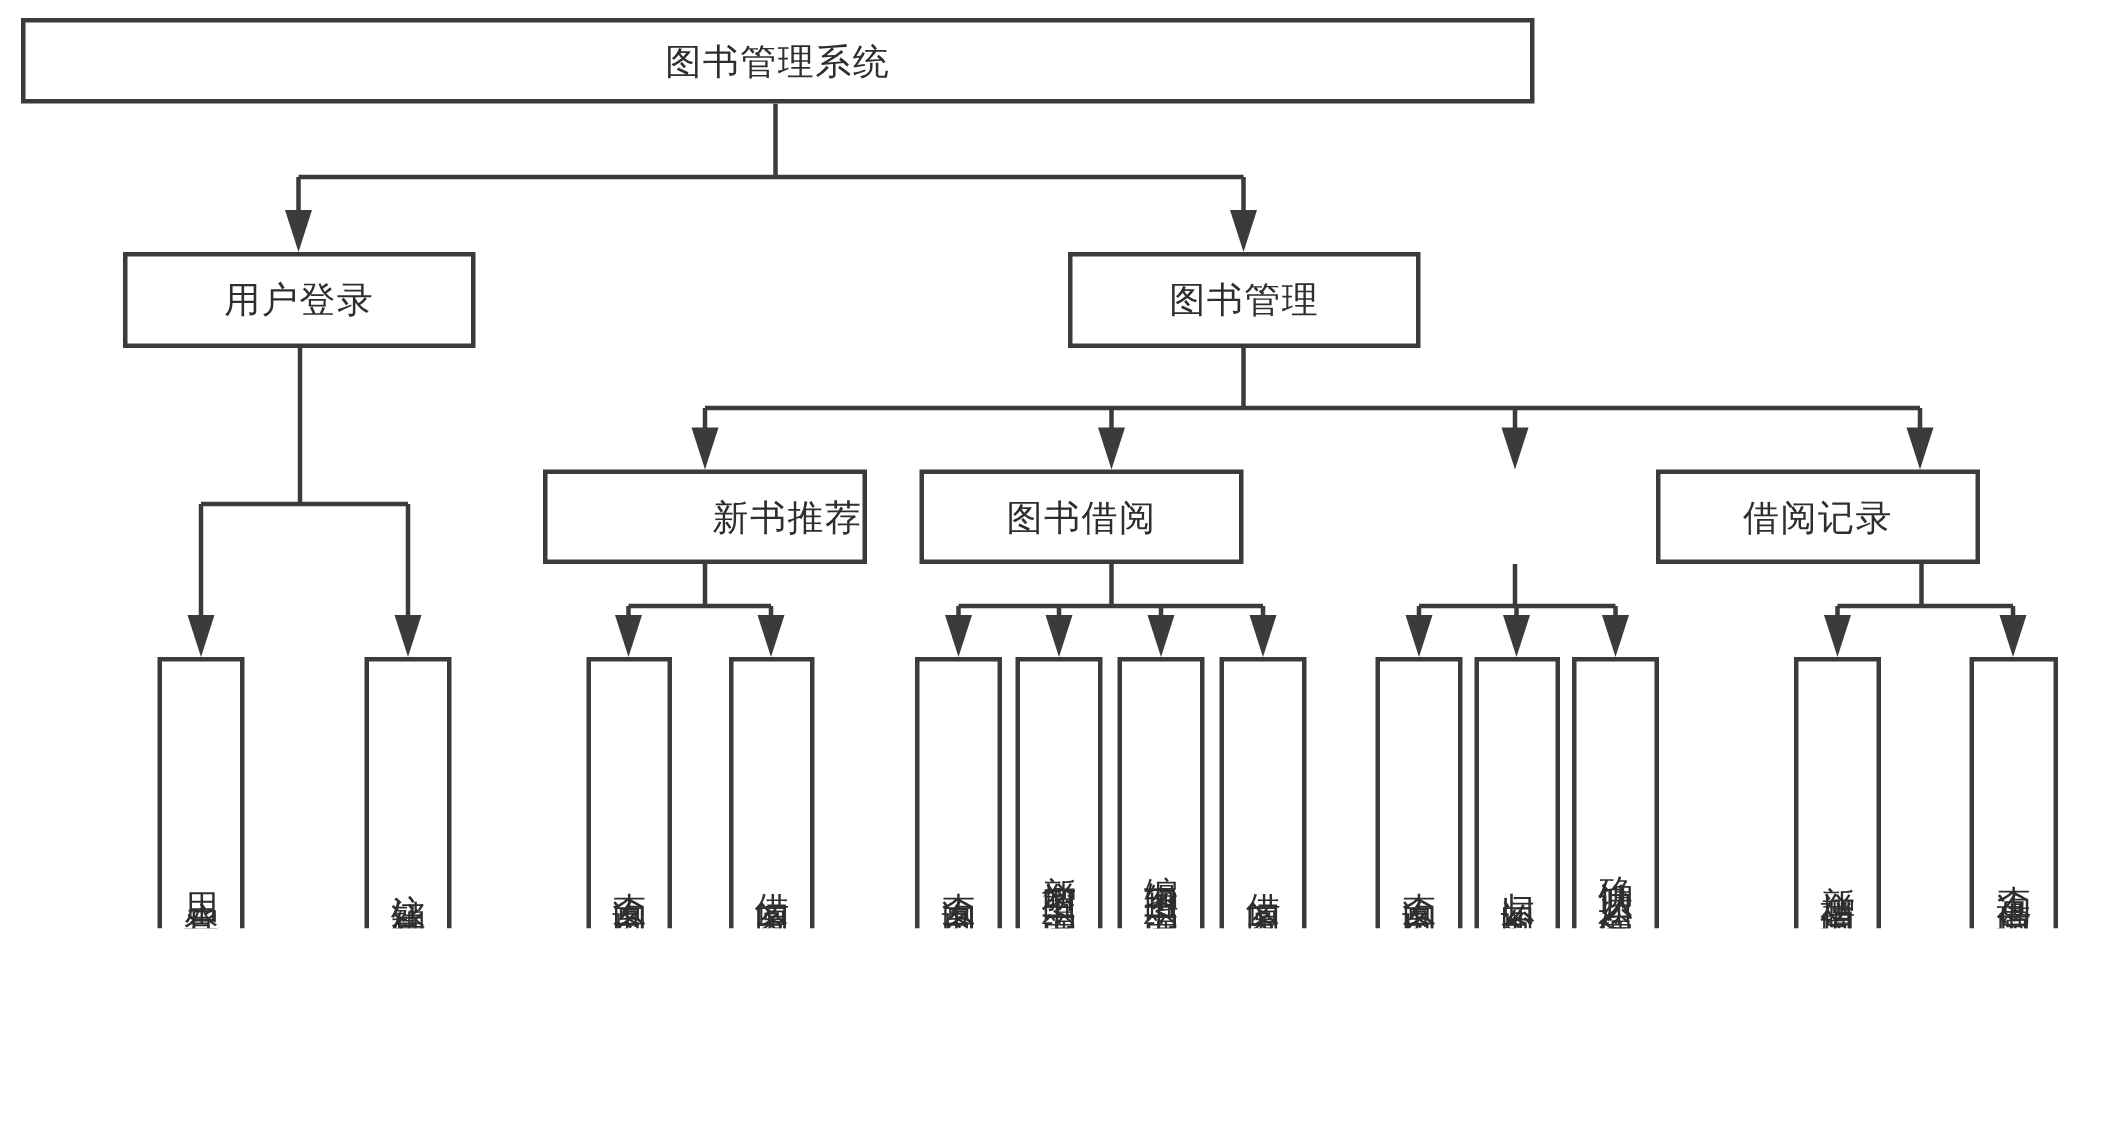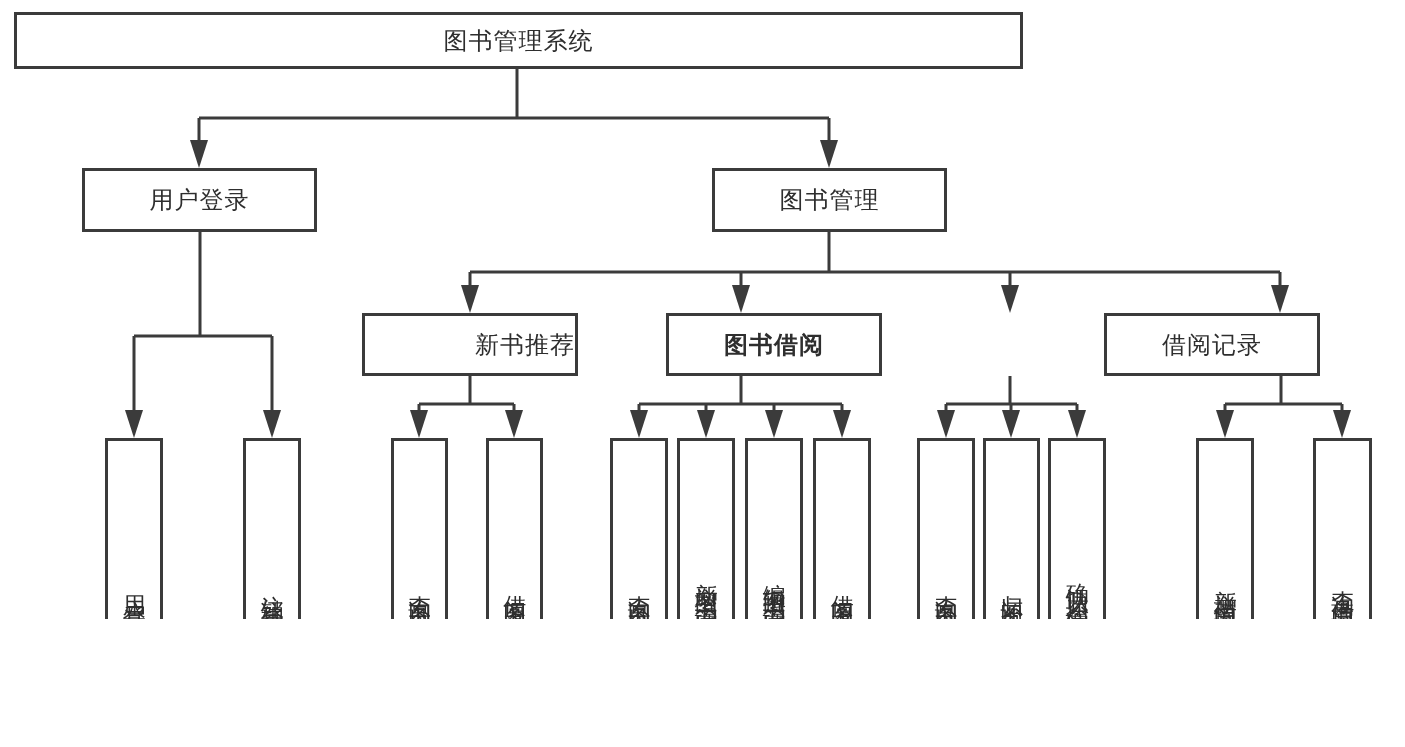--- a/index.html
+++ b/index.html
@@ -32,21 +32,21 @@
     text-orientation:mixed;
     font-size:23px;
     letter-spacing:5px;
     line-height:1.1;
   }
   
   .n-root   {left:14px;  top:12px;  width:1009px;height:57px;}
   .n-login  {left:82px;  top:168px; width:235px; height:64px;}
   .n-mgmt   {left:712px; top:168px; width:235px; height:64px;}
   .n-newrec {left:362px; top:313px; width:216px; height:63px;justify-content:flex-end;}
-  .n-borrow {left:666px; top:313px; width:216px; height:63px;font-weight:bold;}
+  .n-borrow {left:613px; top:313px; width:216px; height:63px;}
   .n-current{left:903px; top:313px; width:214px; height:63px;}
   .n-records{left:1104px;top:313px; width:216px; height:63px;}
   .leaf{top:438px;height:298px;width:58px;}
   .n-a1{left:105px;} .n-a2{left:243px;}
   .n-b1{left:391px;width:57px;} .n-b2{left:486px;width:57px;}
   .n-c1{left:610px;} .n-c2{left:677px;} .n-c3{left:745px;} .n-c4{left:813px;}
   .n-d1{left:917px;} .n-d2{left:983px;width:57px;} .n-d3{left:1048px;}
   .n-e1{left:1196px;} .n-e2{left:1313px;width:59px;}
   .watermark{
     position:absolute;right:7px;bottom:5px;

